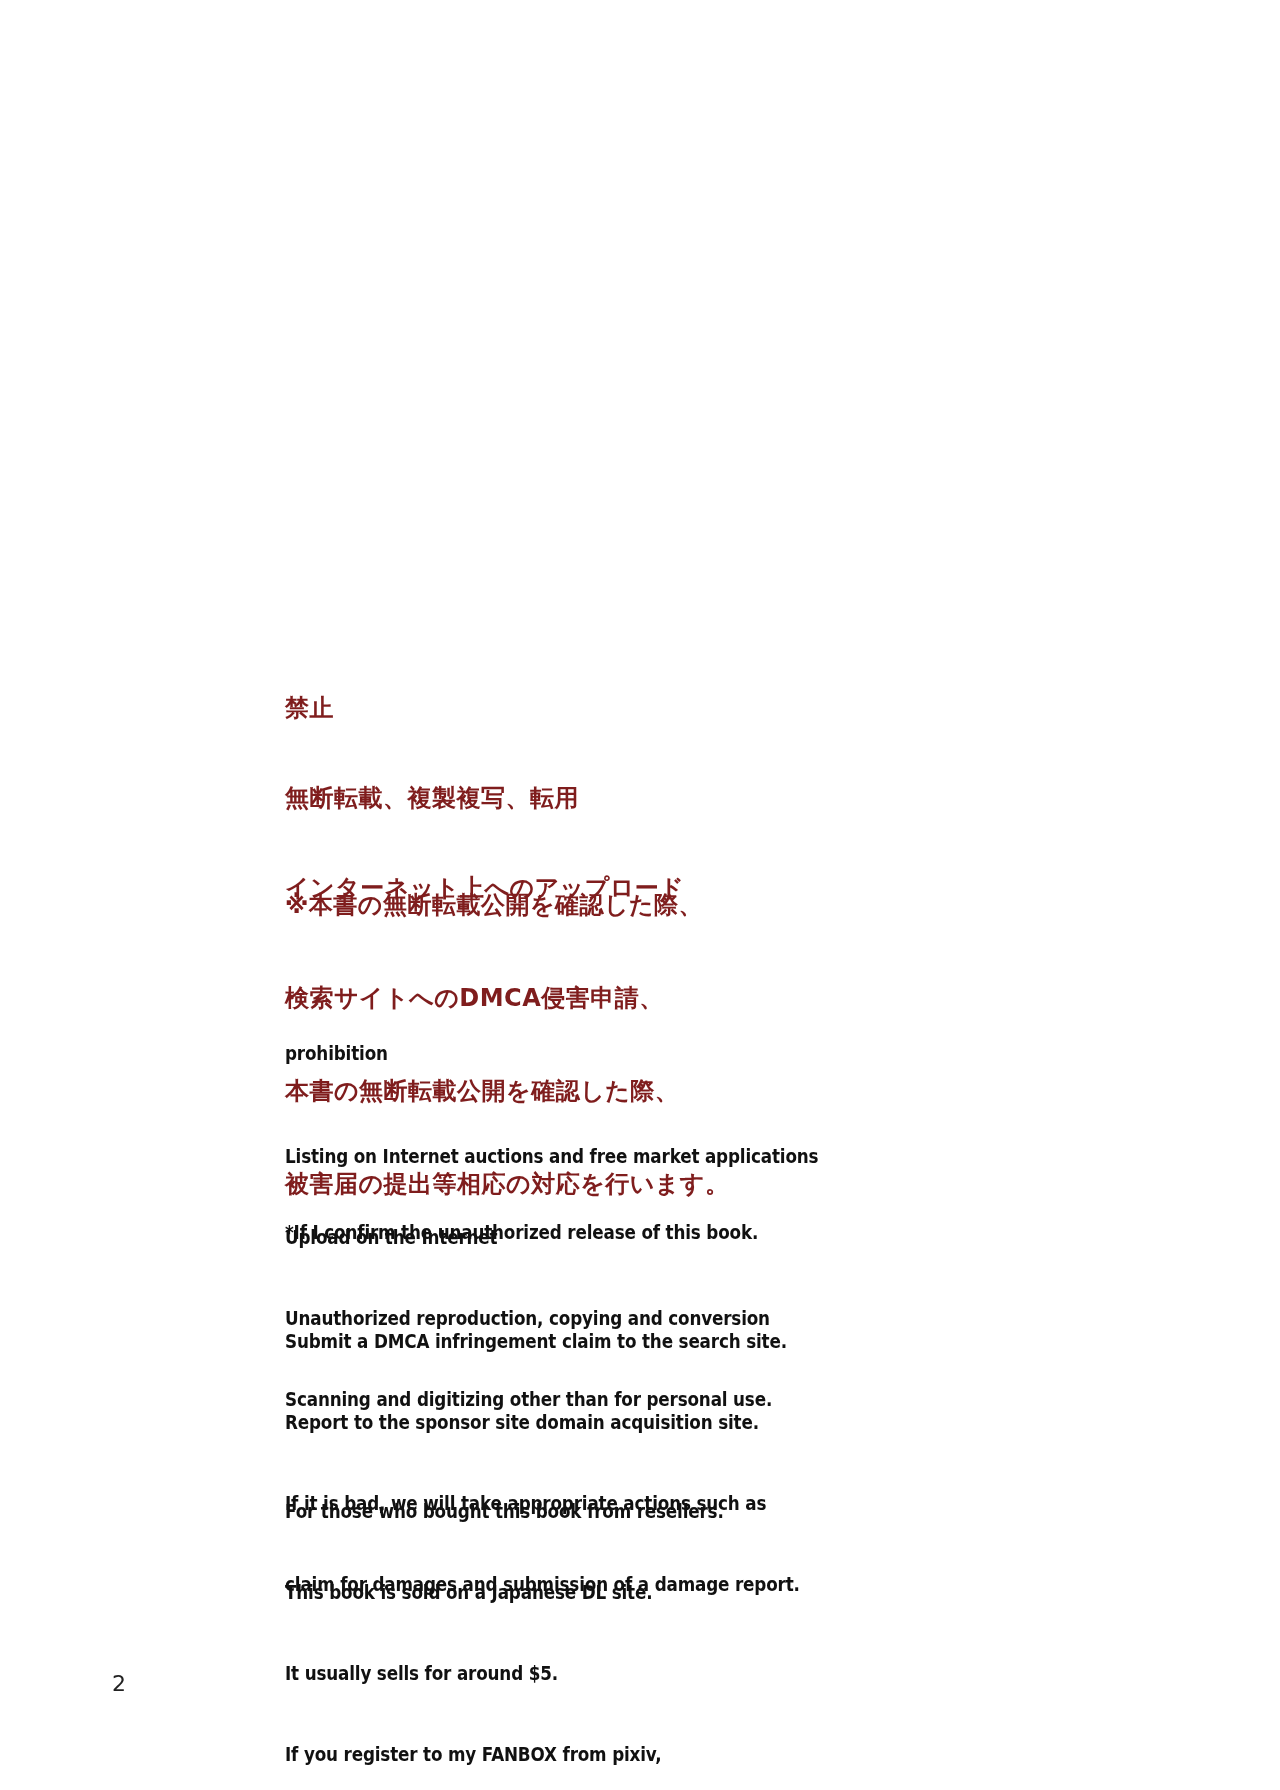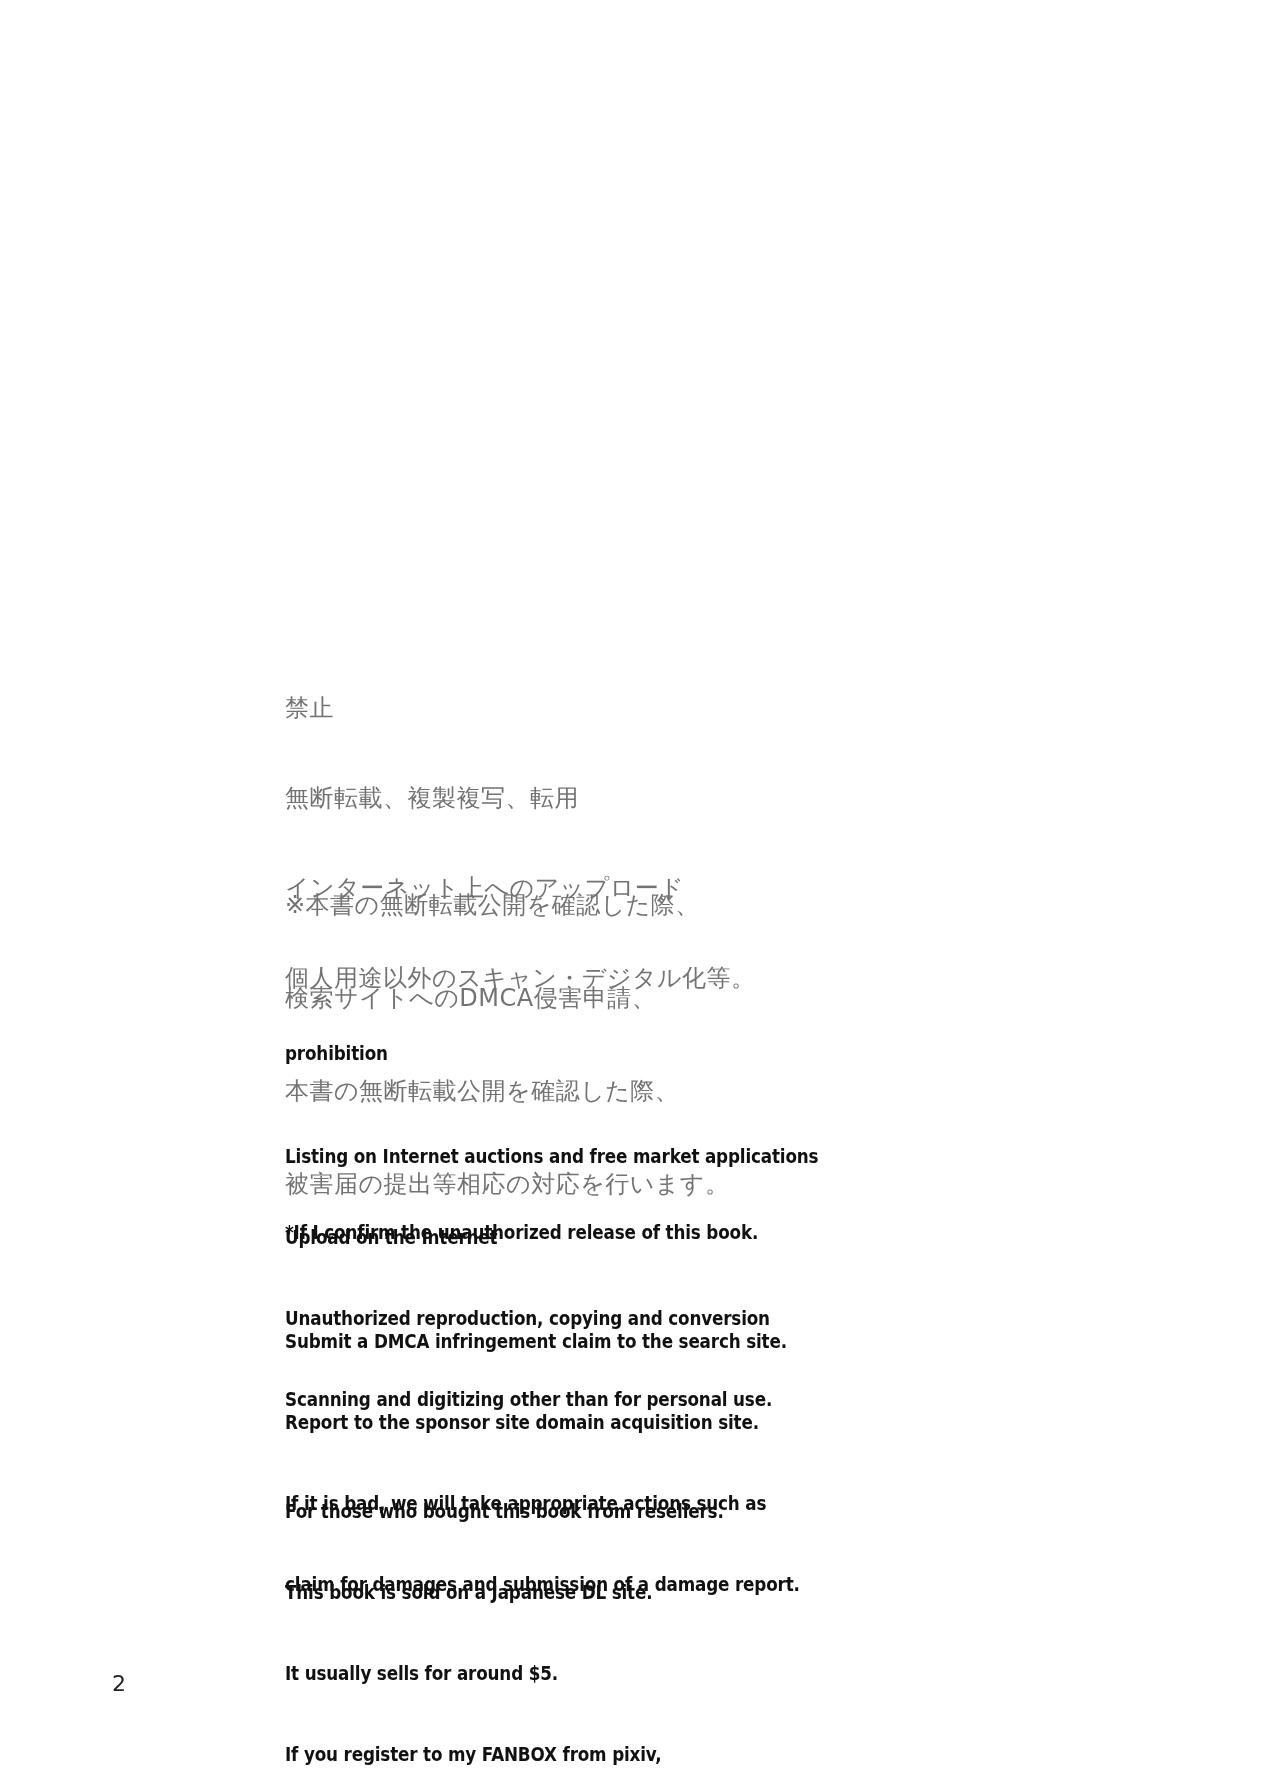--- a/index.html
+++ b/index.html
@@ -15,23 +15,23 @@
     font-family: "DejaVu Sans", sans-serif;
     overflow: hidden;
   }
   .block {
     position: absolute;
     left: 285px;
     white-space: pre;
   }
   .jp {
     font-size: 24px;
-    font-weight: 400;
+    font-weight: 700;
     letter-spacing: 0.5px;
-    color: #737373;
+    color: #7f1d1d;
   }
   .jp-list   { top: 633px;  line-height: 30px; }
   .jp-notice { top: 828px;  line-height: 31px; }
   .en {
     font-size: 20px;
     font-weight: 700;
     color: #111111;
     transform: scaleX(0.84);
     transform-origin: left top;
     letter-spacing: -0.2px;
@@ -51,21 +51,20 @@
   }
   .line { display: block; }
 </style>
 </head>
 <body>
 
 <div class="block jp jp-list">
   <span class="line">禁止</span>
   <span class="line">無断転載、複製複写、転用</span>
   <span class="line">インターネット上へのアップロード</span>
-  <span class="line">個人用途以外のスキャン・デジタル化等。</span>
 </div>
 
 <div class="block jp jp-notice">
   <span class="line">※本書の無断転載公開を確認した際、</span>
   <span class="line">検索サイトへのDMCA侵害申請、</span>
   <span class="line">本書の無断転載公開を確認した際、</span>
   <span class="line">被害届の提出等相応の対応を行います。</span>
 </div>
 
 <div class="block en en-heading">prohibition</div>

